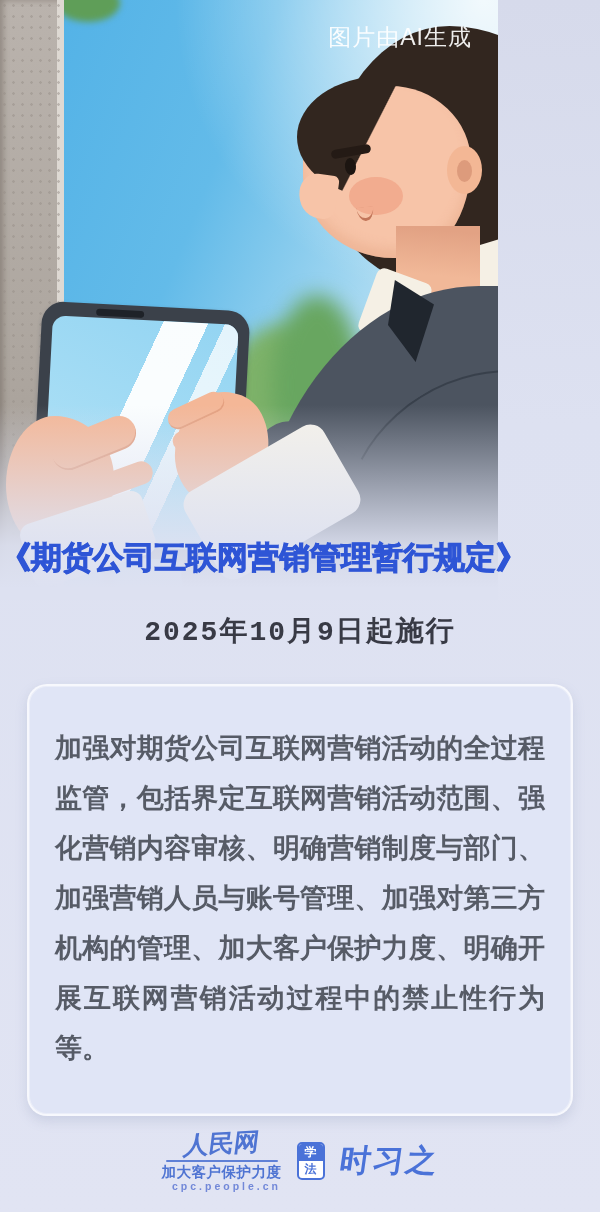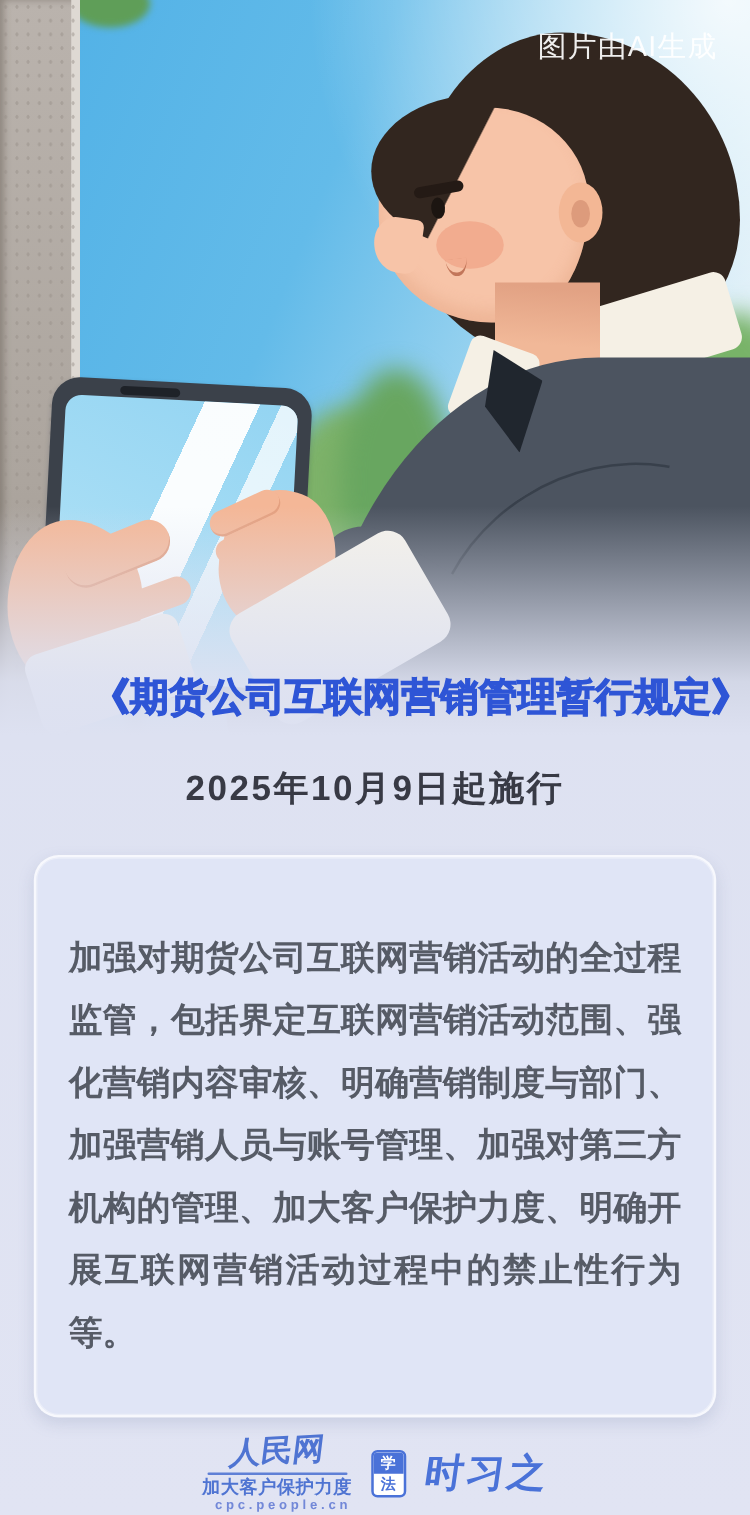--- a/index.html
+++ b/index.html
@@ -4,21 +4,21 @@
 <style>
   html,body{margin:0;padding:0;}
   body{
     width:600px;height:1212px;overflow:hidden;
     font-family:"Liberation Sans","DejaVu Sans",sans-serif;
     background:linear-gradient(180deg,#d6daeb 0%,#dde1f1 35%,#e1e4f3 100%);
   }
   .page{position:relative;width:600px;height:1212px;}
 
   
-  .hero{position:relative;width:600px;height:600px;overflow:hidden;}
+  .hero{position:relative;width:498px;height:600px;overflow:hidden;}
   .hero *{position:absolute;}
   .sky{inset:0;z-index:0;
     background:linear-gradient(112deg,#4fb0e6 0%,#63bbe9 38%,#9ed5f0 62%,#d5ebf6 82%,#eaf6fb 100%);}
   .glow{inset:0;z-index:1;background:radial-gradient(circle at 97% 0%,rgba(255,255,255,.85),rgba(255,255,255,0) 40%);}
   .building-1{left:150px;top:375px;width:320px;height:400px;z-index:2;opacity:.85;
     background:repeating-linear-gradient(180deg,#66a3c2 0 20px,#8ec2d9 20px 34px);filter:blur(8px);}
   .building-2{left:500px;top:420px;width:110px;height:260px;z-index:2;opacity:.8;
     background:repeating-linear-gradient(180deg,#74afc9 0 18px,#9bcadd 18px 30px);filter:blur(9px);}
   .lamp-pole{left:104px;top:396px;width:8px;height:330px;background:#2e4a58;filter:blur(5px);z-index:3;}
   .lamp-bar{left:66px;top:388px;width:80px;height:11px;border-radius:6px;background:#2e4a58;filter:blur(5px);z-index:3;}
@@ -84,25 +84,25 @@
     box-shadow:inset 0 -2px 0 rgba(205,125,92,.4);}
   .finger-right-2{left:171px;top:424px;width:54px;height:19px;background:#f4b797;border-radius:10px;transform:rotate(-25deg);z-index:12;}
   .cuff-right{left:192px;top:452px;width:160px;height:100px;background:#f5f2ea;border-radius:16px;transform:rotate(-30deg);z-index:11;}
   .fade{left:0;bottom:0;width:100%;height:195px;z-index:13;
     background:linear-gradient(180deg,rgba(221,225,241,0) 0%,rgba(221,225,241,.55) 42%,rgba(221,225,241,.93) 72%,#dde1f1 94%);}
   .ai-label{top:22px;right:26px;z-index:14;font-size:23px;letter-spacing:1px;
     color:rgba(255,255,255,.92);font-weight:500;}
 
   
   .content{position:relative;z-index:20;margin-top:-63px;}
-  .title{margin:0;text-align:right;font-size:31px;font-weight:800;color:#2e55d6;
+  .title{margin:0;text-align:left;font-size:31px;font-weight:800;color:#2e55d6;
     -webkit-text-stroke:1px #2e55d6;letter-spacing:0;}
   .date{margin-top:33px;text-align:center;font-size:28px;font-weight:700;color:#383a45;
-    letter-spacing:2px;font-family:Liberation Sans, sans-serif;}
-  .card{box-sizing:border-box;width:546px;margin:34px auto 0;padding:56px 26px 40px;
+    letter-spacing:2px;font-family:Liberation Mono, monospace;}
+  .card{box-sizing:border-box;width:546px;margin:34px auto 0;padding:38px 26px 40px;
     background:#e0e5f6;border:2px solid rgba(252,253,255,.8);border-radius:20px;
     box-shadow:0 5px 12px rgba(125,135,175,.22), inset 0 0 0 1px rgba(255,255,255,.35);}
   .card p{margin:0;font-size:27px;line-height:1.85;font-weight:700;color:#565b66;text-align:justify;}
 
   .footer{margin-top:14px;display:flex;justify-content:center;align-items:center;gap:15px;}
   .people-block{display:flex;flex-direction:column;align-items:center;color:#4f74d2;line-height:1.12;}
   .people-script{font-size:25px;font-weight:700;transform:skewX(-10deg) rotate(-3deg);
     font-family:"Liberation Serif","DejaVu Serif",serif;}
   .people-rule{width:112px;height:2px;background:#5f80d6;margin:2px 0 2px;border-radius:1px;}
   .people-name{font-size:14.5px;font-weight:800;letter-spacing:.5px;}

